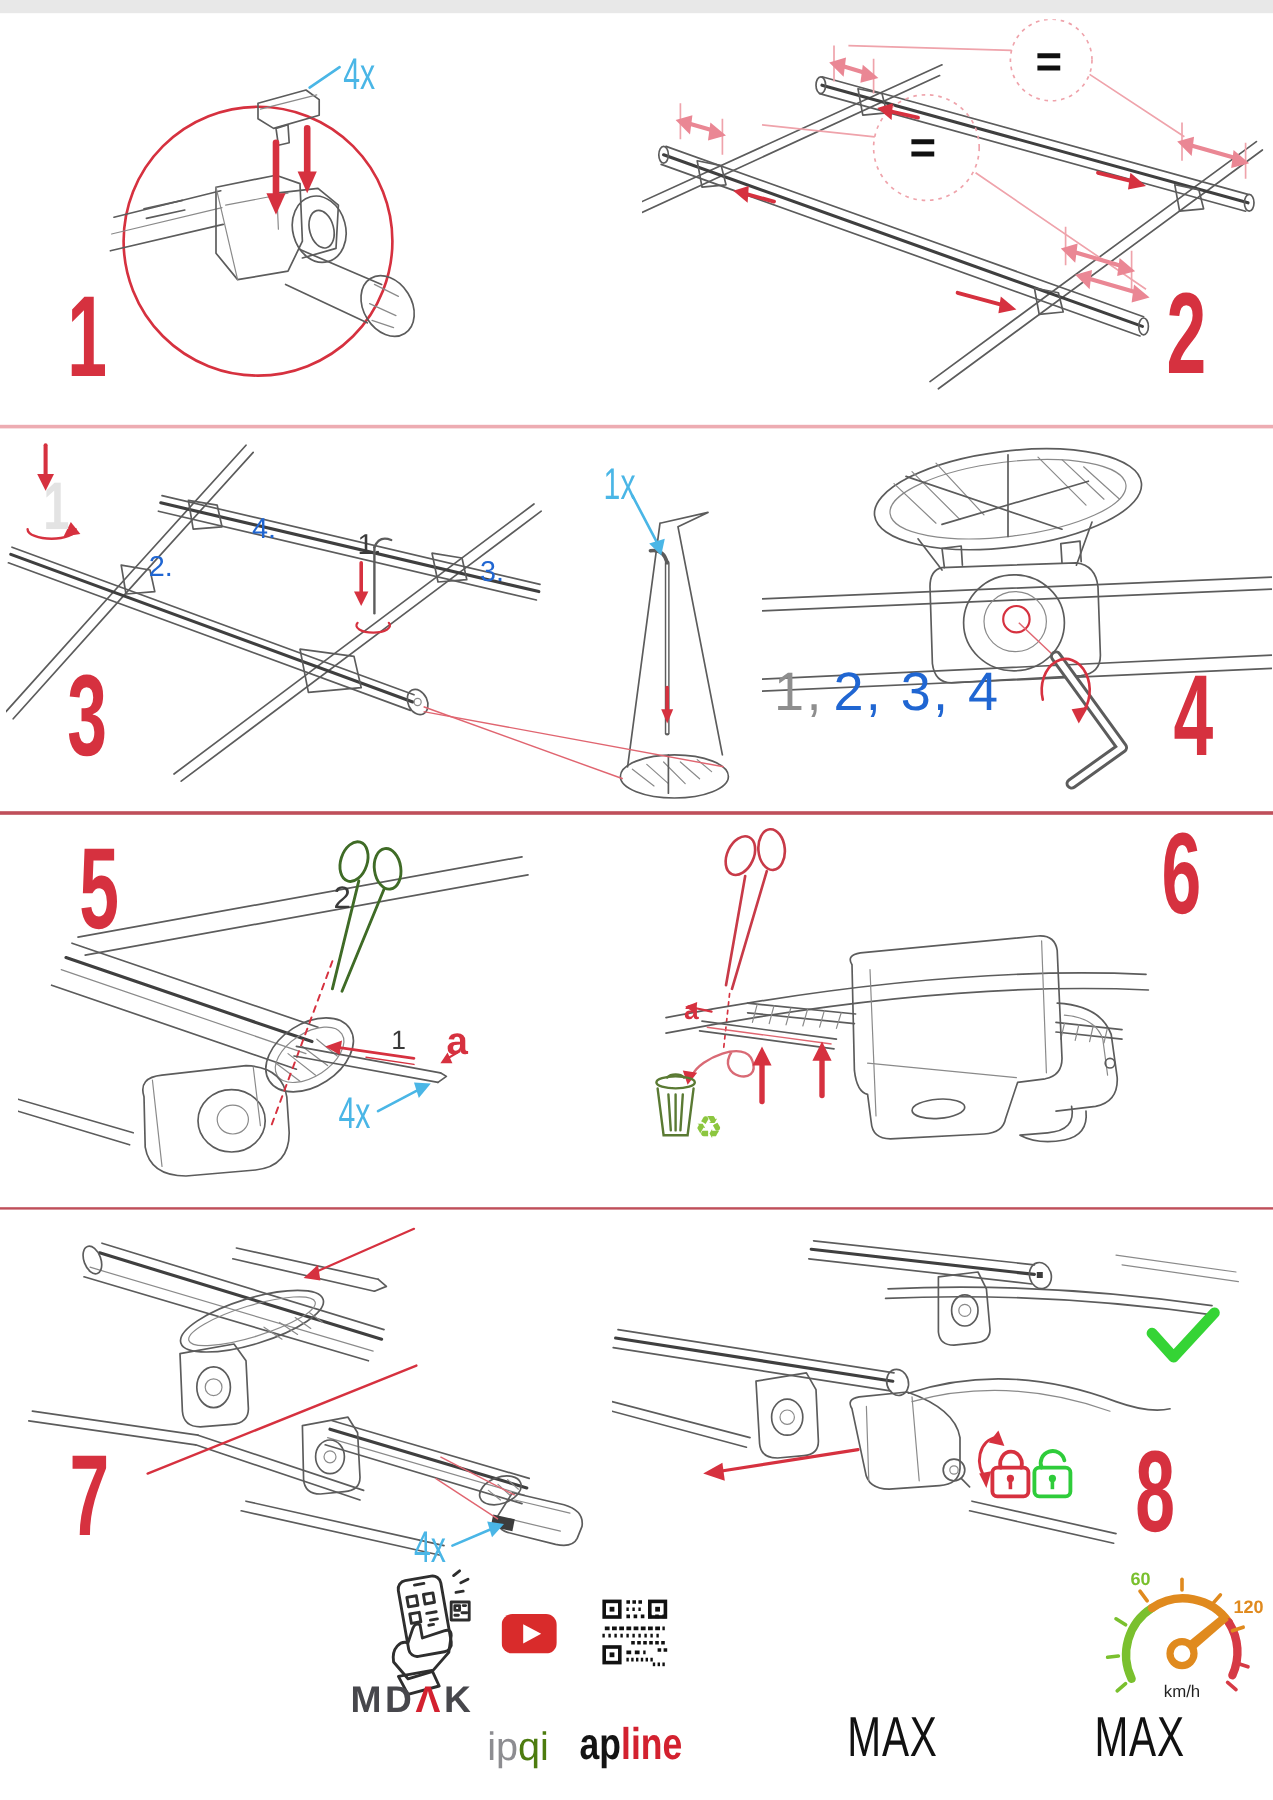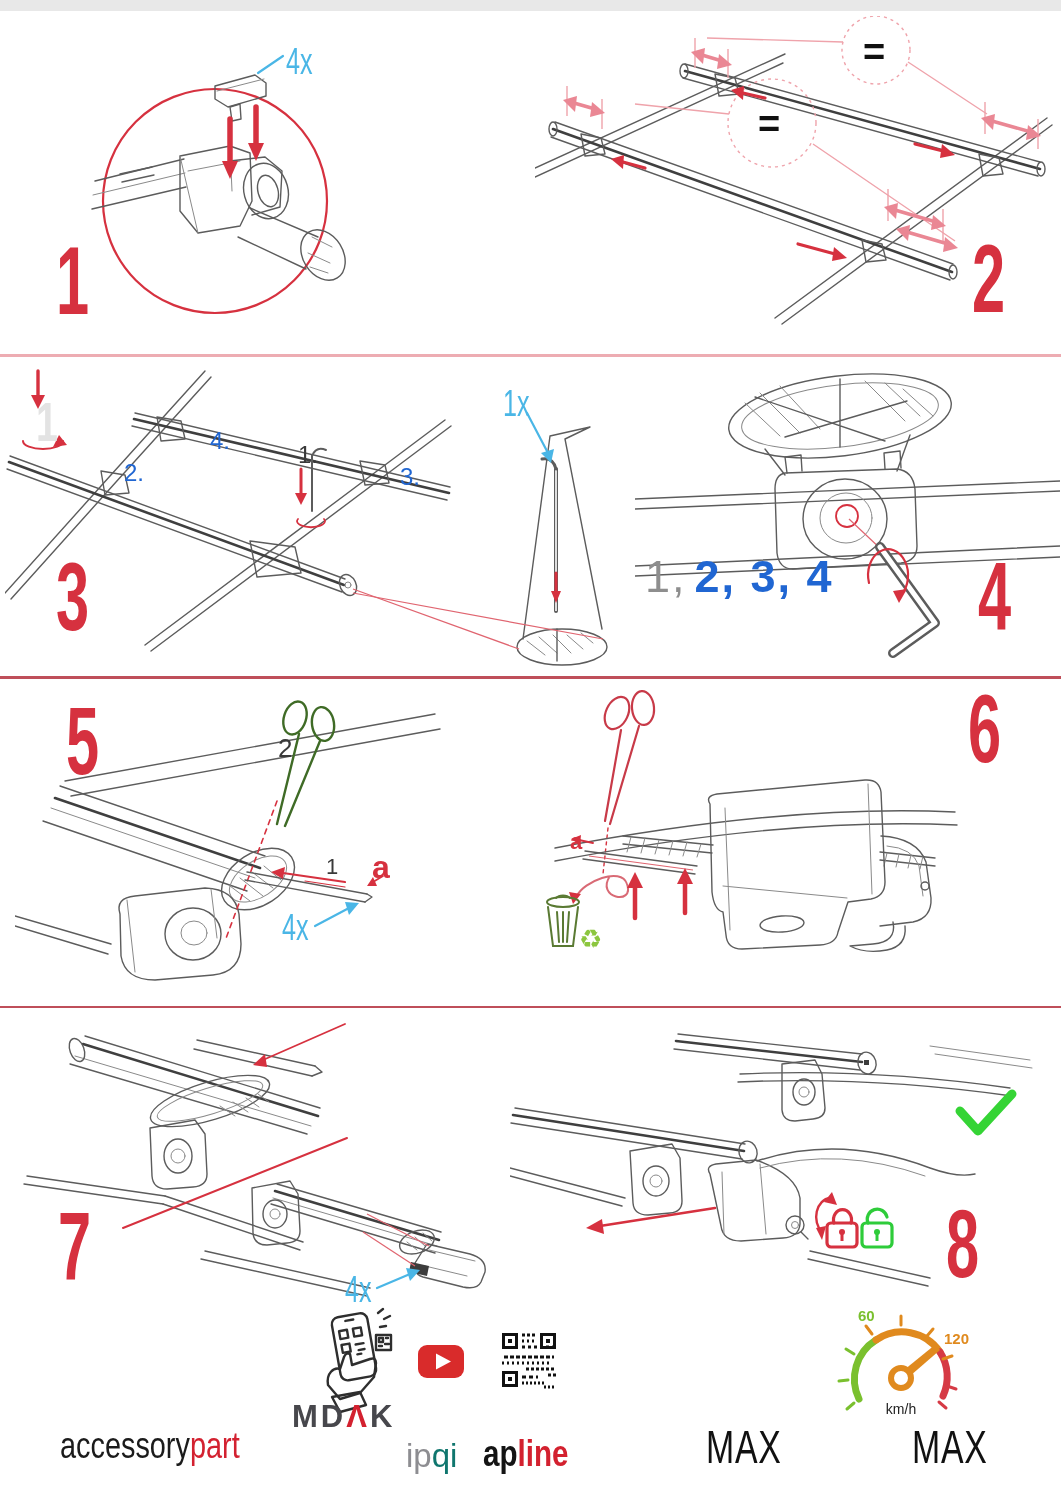--- a/index.html
+++ b/index.html
@@ -6,36 +6,36 @@
   .page{position:relative;width:1061px;height:1500px;margin:11px auto;background:#ffffff;overflow:hidden;}
   .abs{position:absolute;}
   .num{color:#d6313f;font-size:96px;font-weight:700;line-height:0.80;display:inline-block;
        transform:scaleX(0.62);transform-origin:0 0;letter-spacing:-3px;}
   .qty{color:#4ab6e6;font-size:37px;font-weight:400;display:inline-block;
        transform:scaleX(0.68);transform-origin:0 0;letter-spacing:0px;}
   .blbl{color:#2066d2;font-size:24px;}
   .dk{color:#3a3a3a;}
   .eq{font-size:38px;font-weight:800;color:#101010;letter-spacing:-2px;line-height:1;}
   .seq{font-size:45px;color:#8e8e8e;letter-spacing:2px;white-space:nowrap;}
-  .seq .todo{color:#2066d2;margin-left:8px;font-weight:bold;}
+  .seq .todo{color:#2066d2;margin-left:8px;}
   .ghost{color:#e3e3e3;font-size:56px;font-weight:700;display:inline-block;transform:scaleX(0.7);transform-origin:0 0;}
   .redA{color:#d6313f;font-weight:700;}
   .divider{position:absolute;left:0;width:1061px;}
   .d1{top:343px;height:3px;background:#edacb2;}
   .d2{top:665px;height:3px;background:#bf4f5a;}
   .d3{top:995px;height:2px;background:#bf4f5a;}
   .hookl{color:#3620a6;font-size:68px;font-weight:700;display:inline-block;
          transform:scaleX(0.78);transform-origin:0 0;letter-spacing:2px;line-height:1;}
   .brandline{font-size:37px;font-weight:400;display:inline-block;transform:scaleX(0.78);transform-origin:0 0;
              letter-spacing:0;line-height:1;color:#1b1b1b;white-space:nowrap;}
   .brandline .p2{color:#d32130;}
   .mdak{font-size:31px;font-weight:700;color:#47474c;letter-spacing:3px;white-space:nowrap;}
   .mdak .acc{color:#d3212f;}
   .ipqi{font-size:33px;font-weight:400;color:#8d8d91;white-space:nowrap;}
-  .ipqi .acc{color:#0f766e;}
+  .ipqi .acc{color:#4d7c0f;}
   .apline{font-size:37px;font-weight:700;color:#141414;display:inline-block;transform:scaleX(0.8);
           transform-origin:0 0;white-space:nowrap;}
   .apline .acc{color:#d3212f;}
   .maxlbl{font-size:47px;font-weight:400;color:#111;display:inline-block;transform:scaleX(0.72);
           transform-origin:0 0;letter-spacing:1px;}
   svg{display:block;}
   .ln{fill:none;stroke:#5c5c5c;stroke-width:1.4;stroke-linecap:round;stroke-linejoin:round;}
   .lt{fill:none;stroke:#8a8a8a;stroke-width:1;stroke-linecap:round;}
   .ln2{fill:none;stroke:#3f3f3f;stroke-width:2.6;stroke-linecap:round;}
   .rd{fill:none;stroke:#d6313f;stroke-width:2.4;stroke-linecap:round;stroke-linejoin:round;}
@@ -457,23 +457,20 @@
       <g>
         <path class="lockg" d="M358,207 A10,10 0 1 1 377,201"></path>
         <rect x="352" y="207" width="30" height="24" rx="4" class="lockg"></rect>
         <circle cx="367" cy="216" r="3" fill="#2ecc3a"></circle>
         <line x1="367" y1="216" x2="367" y2="225" style="stroke:#2ecc3a;stroke-width:3"></line>
       </g>
     </svg>
   </div>
   <span class="abs num" style="left:946px;top:1195px;">8</span>
 
-  <div class="abs" style="left:60px;top:1416px;">
-    <span class="brandline"><span>accessory</span><span class="p2">part</span></span>
-  </div>
 
   <div class="abs" style="left:318px;top:1296px;">
     <svg width="80" height="108" viewBox="0 0 80 108">
       <g style="fill:none;stroke:#2e2e2e;stroke-width:2.4;stroke-linecap:round;stroke-linejoin:round">
         <g transform="rotate(-10 35 40)">
           <rect x="18" y="8" width="36" height="64" rx="7"></rect>
           <line x1="32" y1="13" x2="40" y2="13"></line>
           <rect x="24" y="22" width="8" height="8"></rect>
           <rect x="38" y="22" width="8" height="8"></rect>
           <rect x="24" y="36" width="8" height="8"></rect>
@@ -528,21 +525,21 @@
   </div>
   <div class="abs" style="left:406px;top:1426px;">
     <span class="ipqi"><span>ip</span><span class="acc">qi</span></span>
   </div>
   <div class="abs" style="left:483px;top:1422px;">
     <span class="apline"><span>ap</span><span class="acc">line</span></span>
   </div>
 
   <span class="abs maxlbl" style="left:706px;top:1408px;">MAX</span>
 
-  <div class="abs" style="left:834px;top:1293px;">
+  <div class="abs" style="left:918px;top:1293px;">
     <svg width="135" height="118" viewBox="0 0 135 118">
       <path d="M25,95 A46,46 0 0 1 42,36" style="fill:none;stroke:#7ac02e;stroke-width:7;stroke-linecap:round"></path>
       <path d="M42,36 A46,46 0 0 1 106,48" style="fill:none;stroke:#e08a1e;stroke-width:7;stroke-linecap:round"></path>
       <path d="M106,48 A46,46 0 0 1 109,92" style="fill:none;stroke:#d63a45;stroke-width:7;stroke-linecap:round"></path>
       <g style="stroke-width:3;stroke-linecap:round">
         <line x1="20" y1="99" x2="13" y2="105" stroke="#7ac02e"></line>
         <line x1="14" y1="76" x2="5" y2="77" stroke="#7ac02e"></line>
         <line x1="20" y1="50" x2="12" y2="45" stroke="#7ac02e"></line>
         <line x1="38" y1="30" x2="32" y2="22" stroke="#e08a1e"></line>
         <line x1="67" y1="21" x2="67" y2="12" stroke="#e08a1e"></line>

